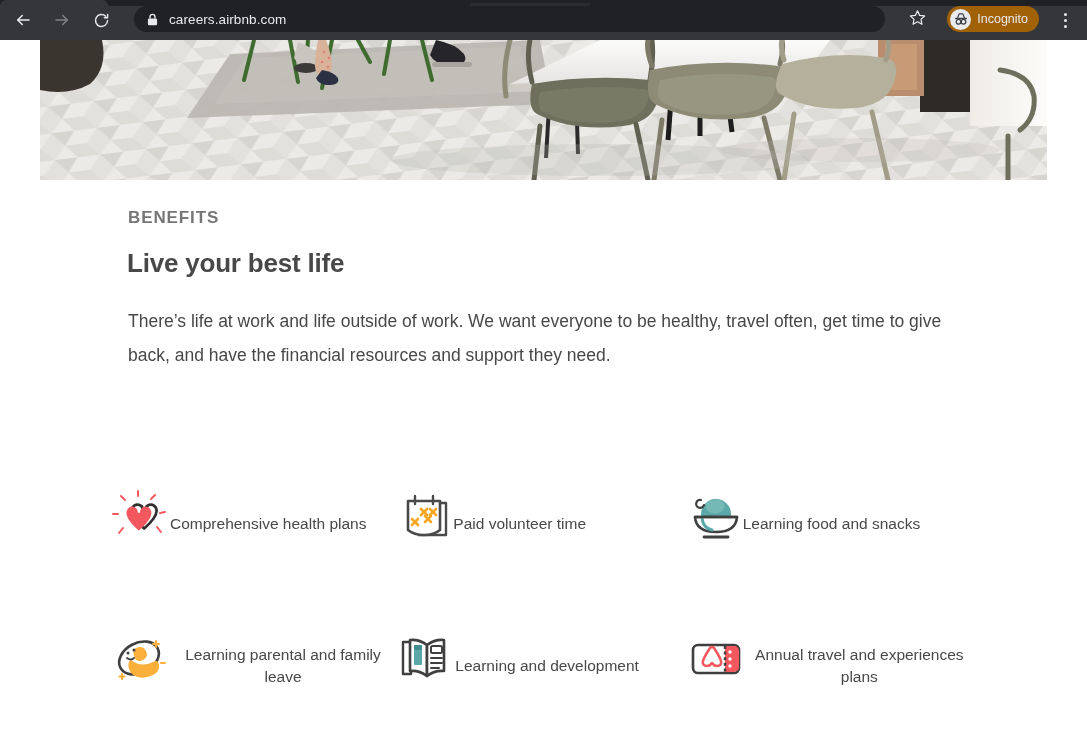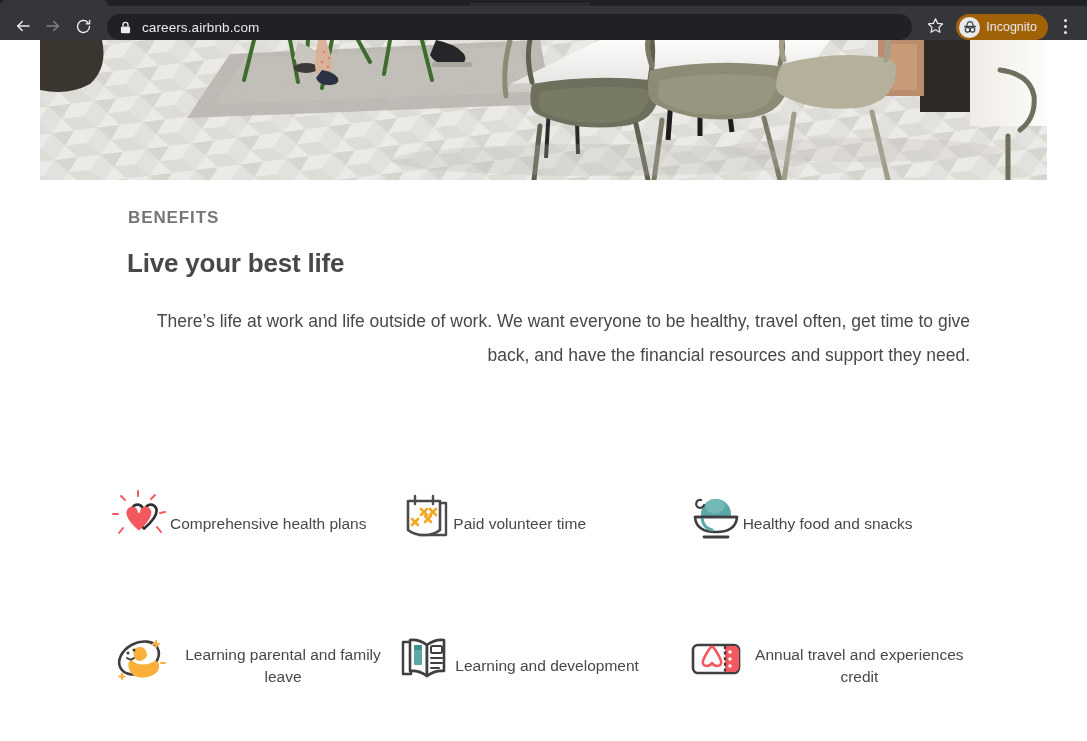--- a/index.html
+++ b/index.html
@@ -29,23 +29,23 @@
   .tabstrip .tab-ghost2 {
     position: absolute; top: 3px; left: 470px;
     width: 120px; height: 3px;
     background: #2b2c2f;
   }
 
   .toolbar {
     height: 34px;
     background: #35363a;
     display: flex;
-    align-items: flex-end;
+    align-items: flex-start;
     padding: 0 9px;
-    gap: 2px;
+    gap: 11px;
   }
   .nav-btn {
     width: 28px; height: 28px;
     display: flex; align-items: center; justify-content: center;
     border-radius: 50%;
     flex: 0 0 auto;
   }
   .nav-btn svg { display:block; }
   .nav-btn.disabled svg { opacity: 0.42; }
 
@@ -145,21 +145,20 @@
     color: #484848;
     letter-spacing: -0.2px;
   }
   .lede {
     position: absolute;
     left: 128px; top: 106px;
     width: 842px;
     font-size: 17.5px;
     line-height: 34px;
     color: #484848;
-    text-align: right;
   }
 
   .grid {
     position: absolute;
     left: 112px; top: 270px;
     width: 862px;
     display: grid;
     grid-template-columns: repeat(3, 1fr);
     row-gap: 0px;
   }
@@ -431,21 +430,21 @@
             <svg width="56" height="54" viewBox="0 0 56 54">
               <circle cx="29" cy="24" r="15" fill="#5ba8a8"></circle>
               <path d="M20 12 q8 -6 15 -1 q5 4 1 9 q-6 6 -14 2 q-5 -3 -2 -10 Z" fill="#75b9b6"></path>
               <path d="M8 27 h42 q-1 15 -21 15 T8 27 Z" fill="#ffffff" stroke="#3f3f3f" stroke-width="2.6" stroke-linejoin="round"></path>
               <path d="M15 28 q1 10 10 12" fill="none" stroke="#5ba8a8" stroke-width="3" stroke-linecap="round"></path>
               <path d="M8 27 h42" stroke="#3f3f3f" stroke-width="2.6" stroke-linecap="round"></path>
               <line x1="17" y1="47" x2="41" y2="47" stroke="#3f3f3f" stroke-width="2.8" stroke-linecap="round"></line>
               <path d="M14 10 a4 4 0 1 0 3 5" fill="none" stroke="#3f3f3f" stroke-width="2.2" stroke-linecap="round"></path>
             </svg>
           </div>
-          <div class="cell-label">Healthy food and snacks</div>
+          <div class="cell-label">Learning food and snacks</div>
         </div>
 
         <div class="cell">
           <div class="icon-wrap">
             <svg width="56" height="54" viewBox="0 0 56 54">
               <ellipse cx="27" cy="26" rx="21" ry="15" transform="rotate(-28 27 26)" fill="#ffffff" stroke="#3f3f3f" stroke-width="2.6"></ellipse>
               <path d="M19 28 q10 8 22 2 q5 -3 6 3 q1 9 -12 12 q-14 3 -18 -8 q-2 -7 2 -9 Z" fill="#fbb03b"></path>
               <path d="M24 16 q7 -3 10 3 q3 6 -3 9 q-7 3 -9 -4 q-2 -6 2 -8 Z" fill="#fbb03b"></path>
               <g fill="#3f3f3f">
                 <circle cx="16" cy="21" r="1.5"></circle>
@@ -490,19 +489,19 @@
               <path d="M20 31 c-3 0 -5 -2 -4 -5 c1 -4 5 -10 7 -13 c1 -1.5 3 -1.5 4 0 c2 3 6 9 7 13 c1 3 -1 5 -4 5 c-2.5 0 -4 -1.5 -5 -3 c-1 1.5 -2.5 3 -5 3 Z" fill="none" stroke="#f4585f" stroke-width="2.6" stroke-linejoin="round"></path>
               <path d="M38 11 h9 a5 5 0 0 1 5 5 v16 a5 5 0 0 1 -5 5 h-9 Z" fill="#f4585f"></path>
               <g fill="#ffffff">
                 <circle cx="43" cy="17" r="1.7"></circle>
                 <circle cx="43" cy="24" r="1.7"></circle>
                 <circle cx="43" cy="31" r="1.7"></circle>
               </g>
               <line x1="38" y1="11" x2="38" y2="37" stroke="#3f3f3f" stroke-width="2.4" stroke-dasharray="3 2.6"></line>
             </svg>
           </div>
-          <div class="cell-label">Annual travel and experiences credit</div>
+          <div class="cell-label">Annual travel and experiences plans</div>
         </div>
 
       </div>
     </div>
   </div>
 </div>
 
 </body></html>

